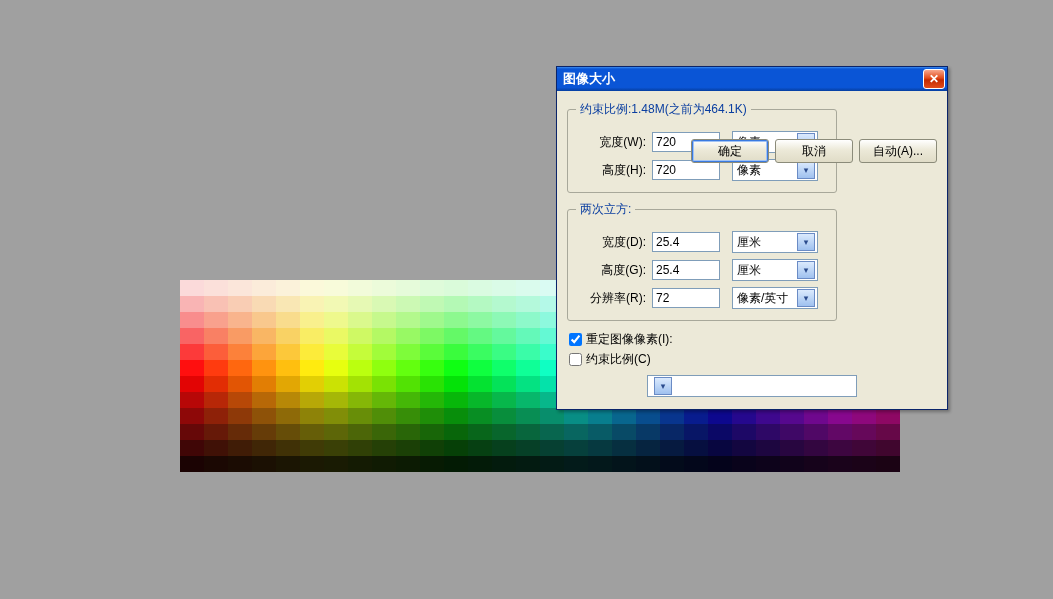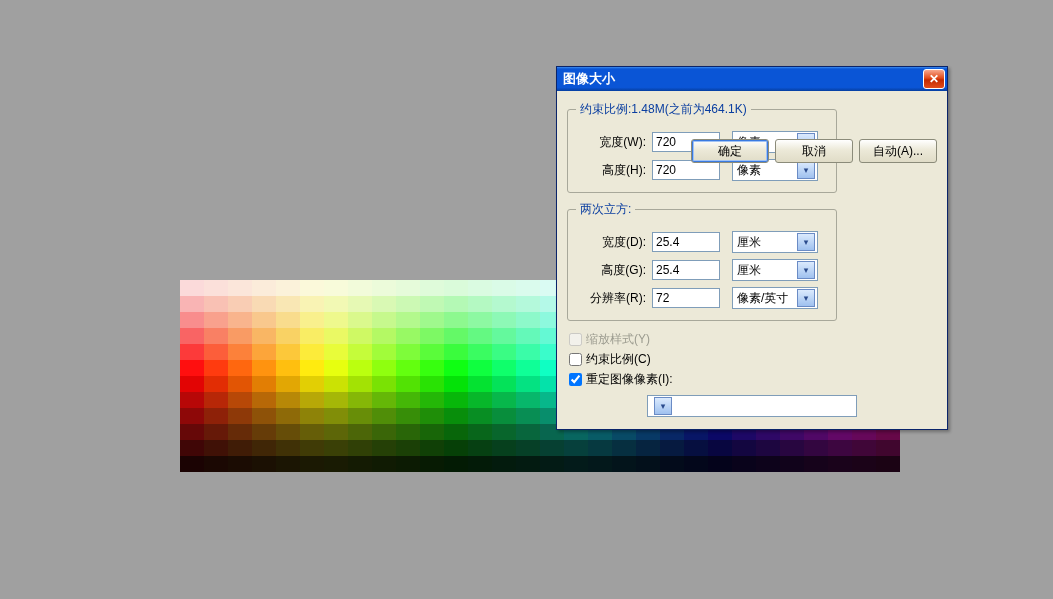--- a/index.html
+++ b/index.html
@@ -494,31 +494,27 @@
           <div class="row">
             <span class="lbl">分辨率(R):</span>
             <input type="text" value="72" style="">
             <div class="unit">
               <span>像素/英寸</span>
               <div class="dd-btn">▾</div>
             </div>
           </div>
         </fieldset>
 
-        <div class="chk-row disabled">
-          <input type="checkbox" disabled="" style="">
-          <span>缩放样式(Y)</span>
+        <div class="chk-row">
+          <input type="checkbox" checked="" style="">
+          <span>重定图像像素(I):</span>
         </div>
         <div class="chk-row">
           <input type="checkbox" style="">
           <span>约束比例(C)</span>
-        </div>
-        <div class="chk-row">
-          <input type="checkbox" checked="" style="">
-          <span>重定图像像素(I):</span>
         </div>
 
         <div class="interp">
           <div class="dd-btn">▾</div>
         </div>
 
       </div>
 
       <div class="btn-col">
         <div class="win-btn default">

